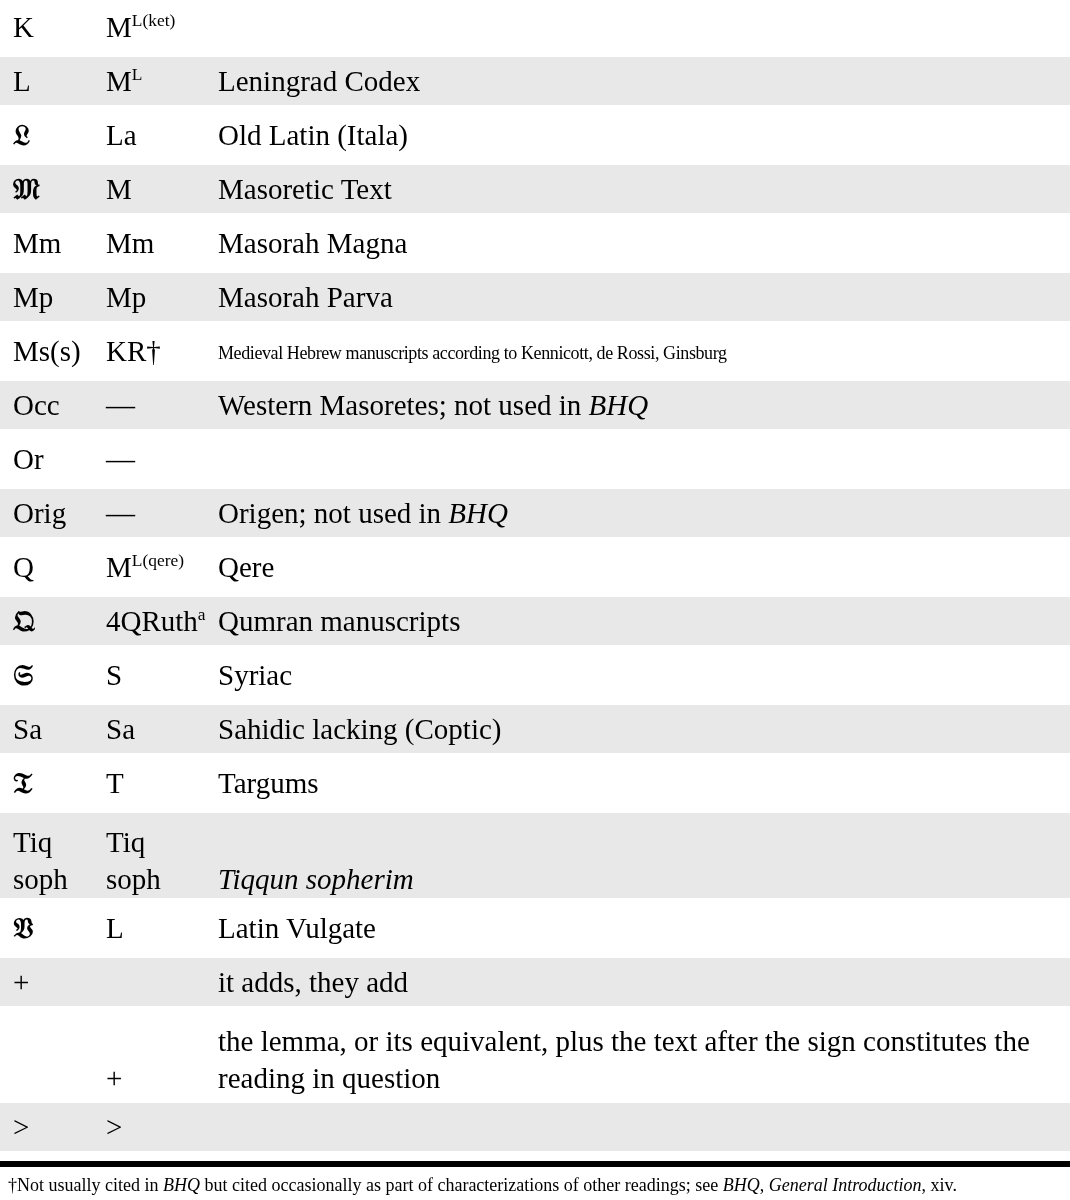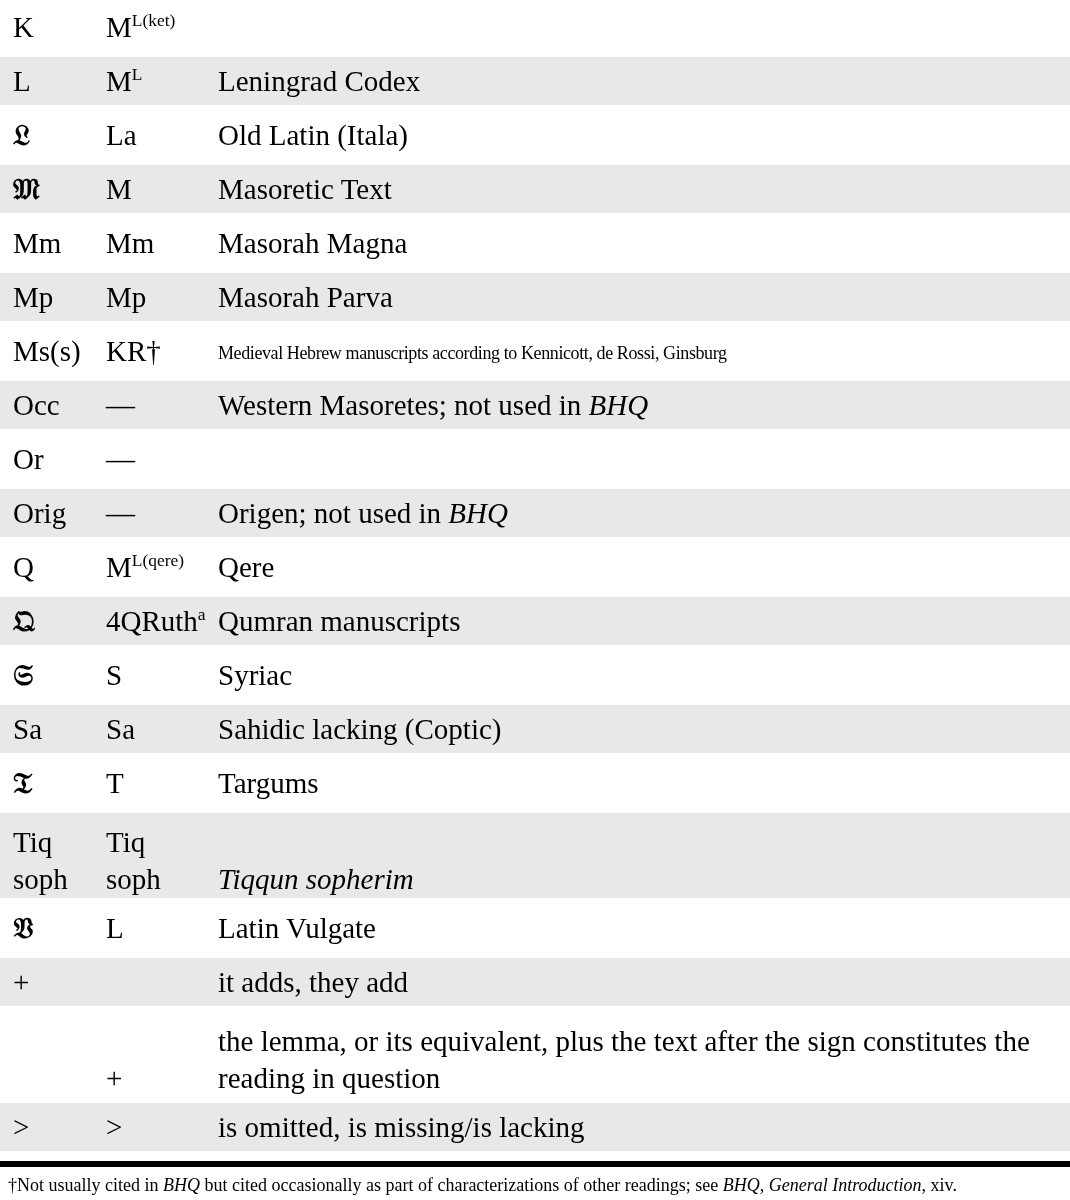--- a/index.html
+++ b/index.html
@@ -176,18 +176,17 @@
       </div>
       <div class="row tall">
         <div class="c1"></div>
         <div class="c2"><span>+</span></div>
         <div class="c3"><span>the lemma, or its equivalent, plus the text after the sign constitutes the
 reading in question</span></div>
       </div>
       <div class="row gray">
         <div class="c1"><span>&gt;</span></div>
         <div class="c2"><span>&gt;</span></div>
-        <div class="c3"><span>is omitted, is missing/is lacking</span></div>
       </div>
     </div>
   <div class="rule"></div>
   <div class="footnote" id="footnote"><span>†Not usually cited in </span><span class="italic">BHQ</span><span> but cited occasionally as part of characterizations of other readings; see </span><span class="italic">BHQ</span><span>, </span><span class="italic">General Introduction</span><span>, xiv.</span></div>
 </div>
 
 </body></html>

